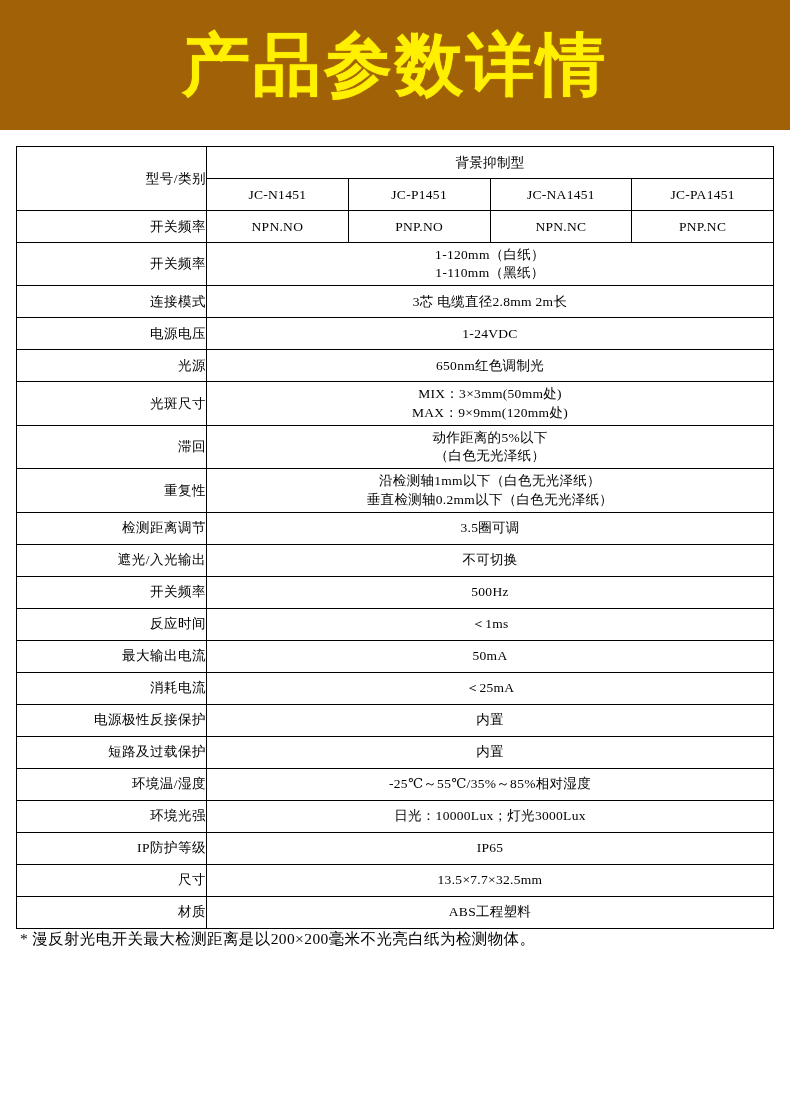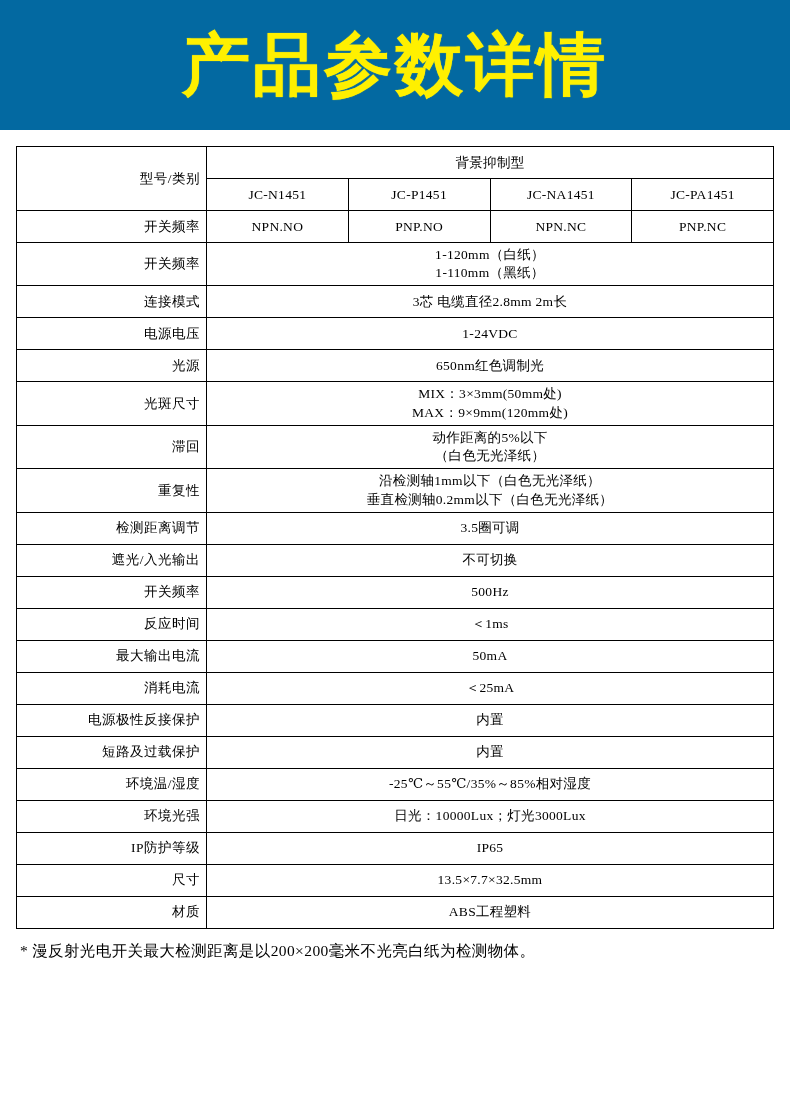--- a/index.html
+++ b/index.html
@@ -15,21 +15,21 @@
     width: 790px;
     height: 1099px;
     position: relative;
     background: #1b9ce8;
   }
   .banner {
     height: 130px;
     display: flex;
     align-items: center;
     justify-content: center;
-    background: #0369a1;
+    background: #a16207;
   }
   .banner-title {
     color: #fff000;
     font-size: 68px;
     font-weight: bold;
     letter-spacing: 3px;
     font-family: "DejaVu Sans", "Liberation Sans", sans-serif;
     text-shadow: 0 0 1px #fff000;
     line-height: 1;
   }
@@ -45,39 +45,39 @@
   table.spec {
     width: 758px;
     border-collapse: collapse;
     table-layout: fixed;
     border: 1px solid #000;
   }
   table.spec td {
     border: 1px solid #000;
     font-size: 13.5px;
     color: #000;
-    padding: 3px 6px;
+    padding: 3px 0;
     vertical-align: middle;
   }
   td.label {
     width: 190px;
     padding-left: 14px;
     text-align: right;
     font-size: 14px;
     letter-spacing: 0.5px;
   }
   td.val {
     text-align: center;
     letter-spacing: 0.3px;
   }
   .r-h1 td { height: 32px; }
   .r-h2 td { height: 33px; }
   .two-line { line-height: 1.35; }
   .small-note {
-    margin-top: 12px;
+    margin-top: 0;
     font-size: 15.5px;
     color: #000;
     letter-spacing: 0.4px;
     padding-left: 4px;
   }
   .note-star { margin-right: 4px; }
 </style>
 </head>
 <body>
 

